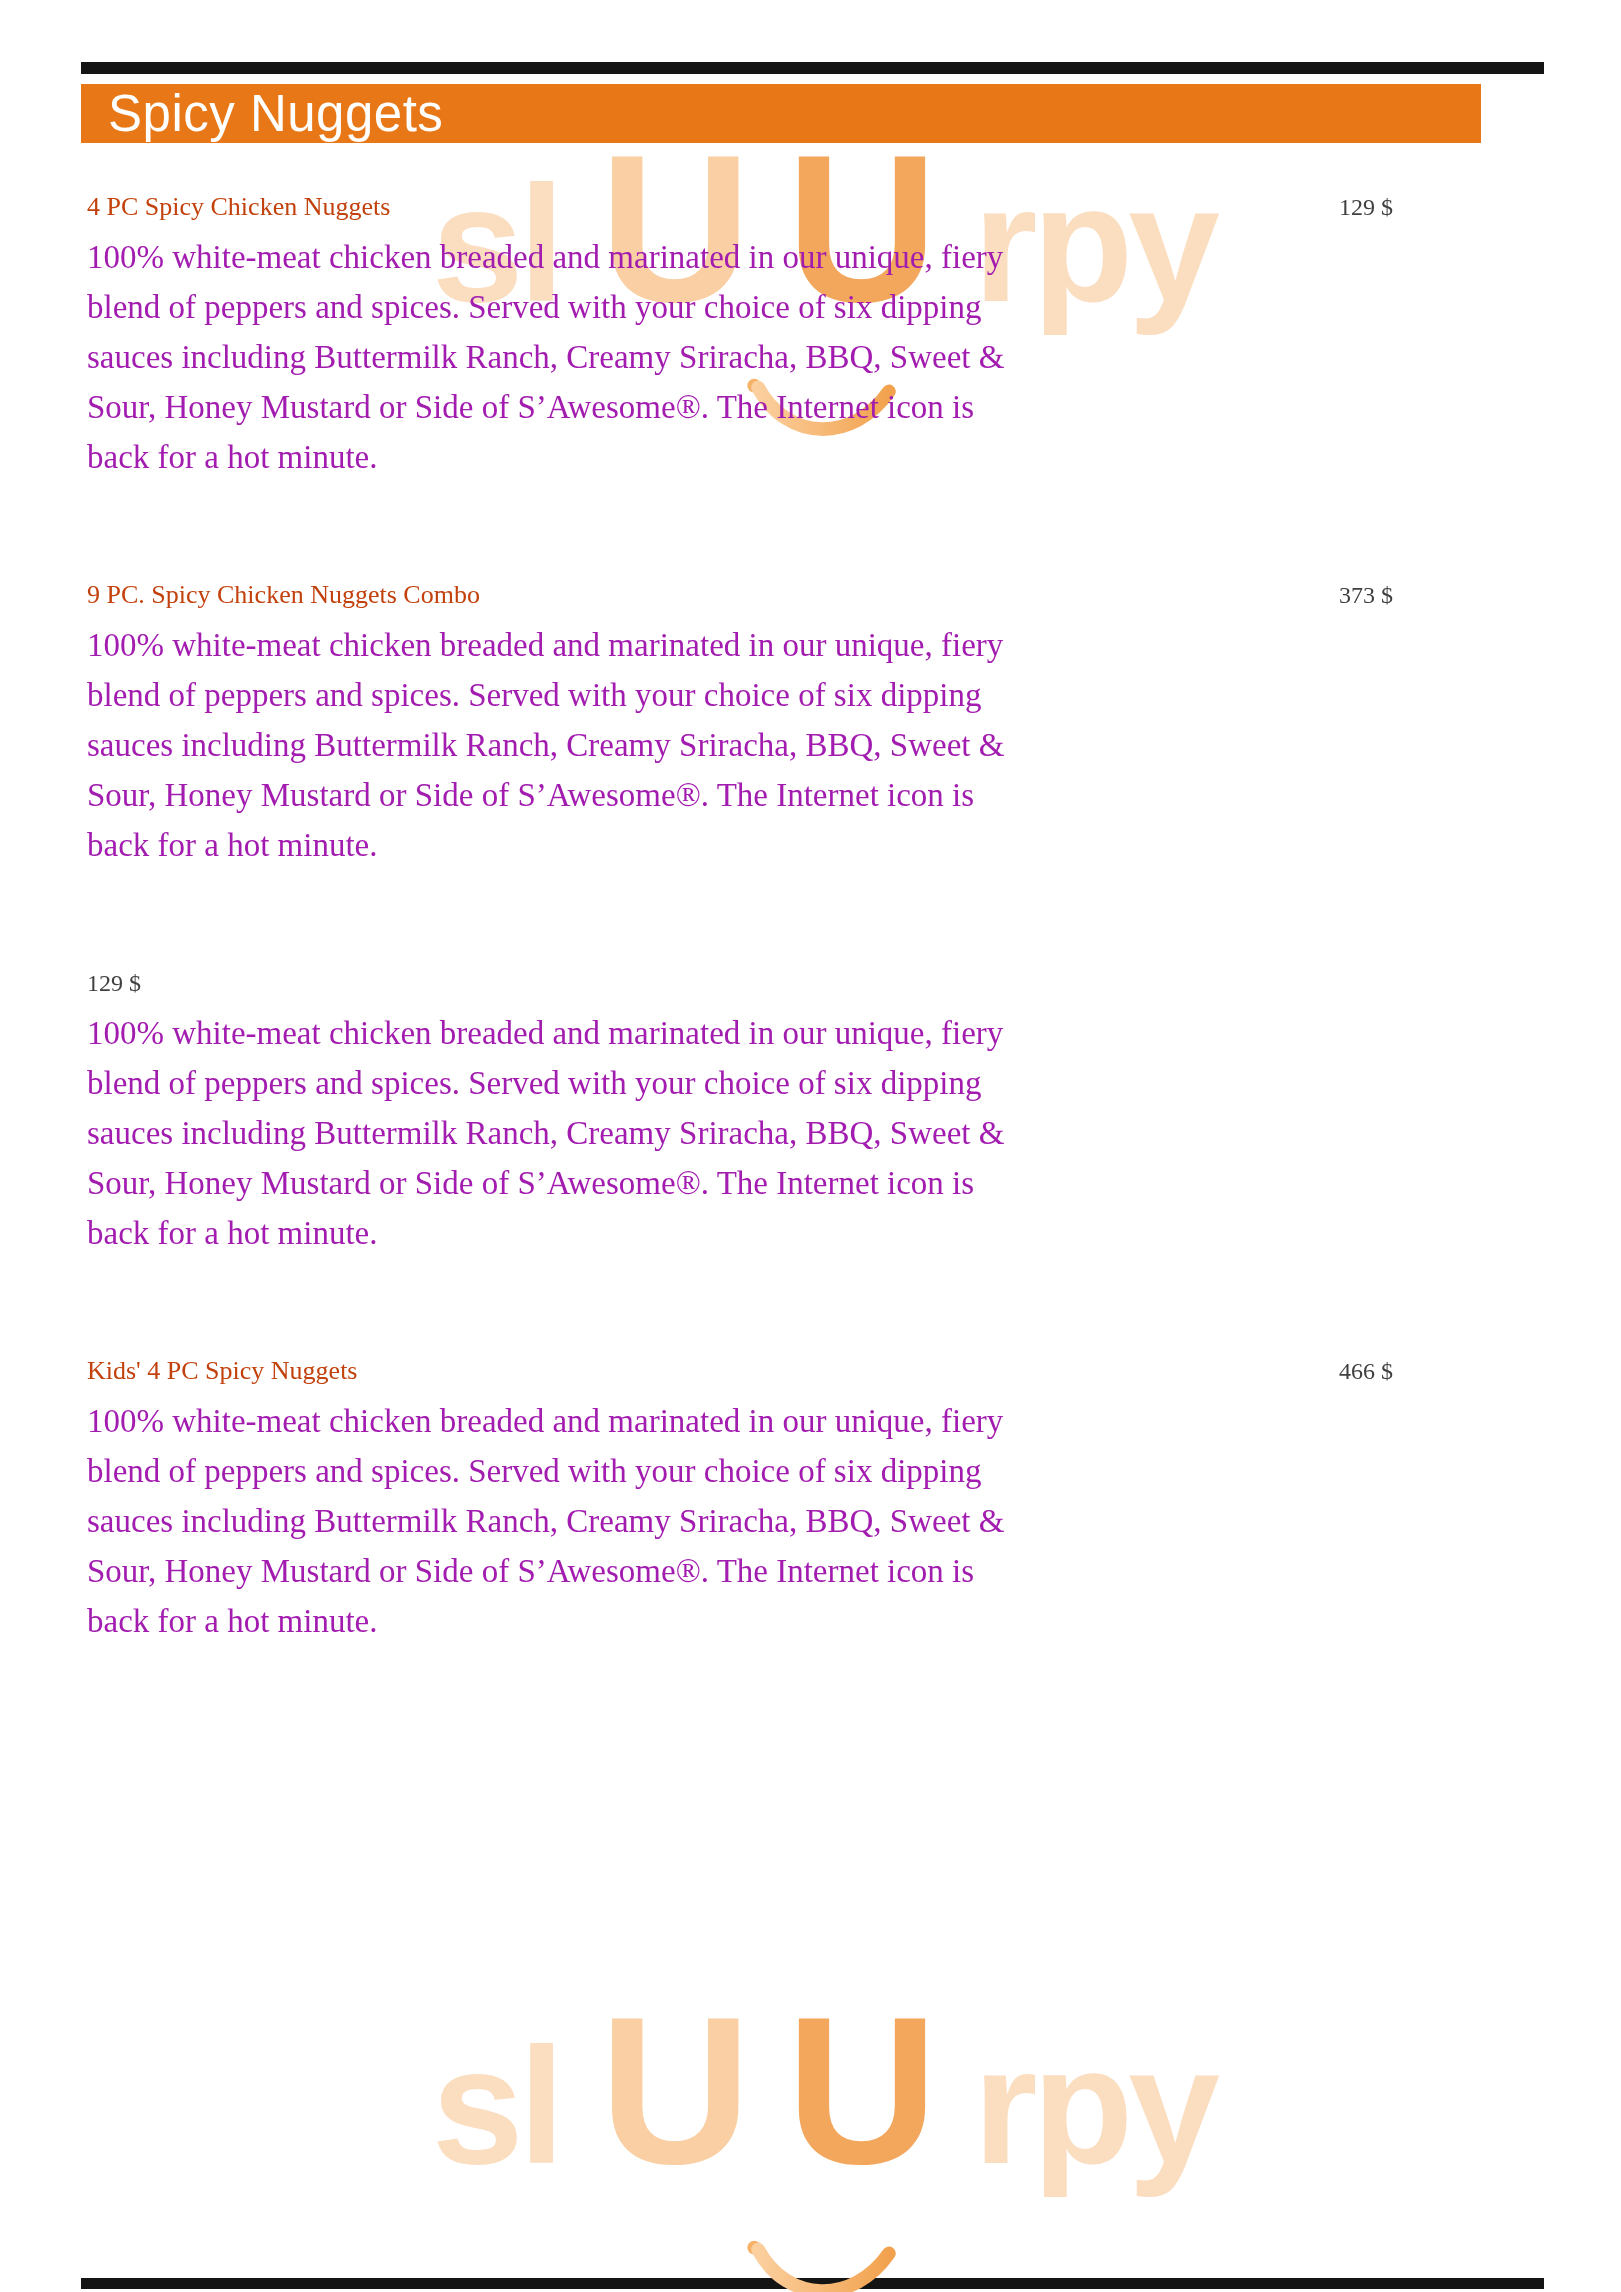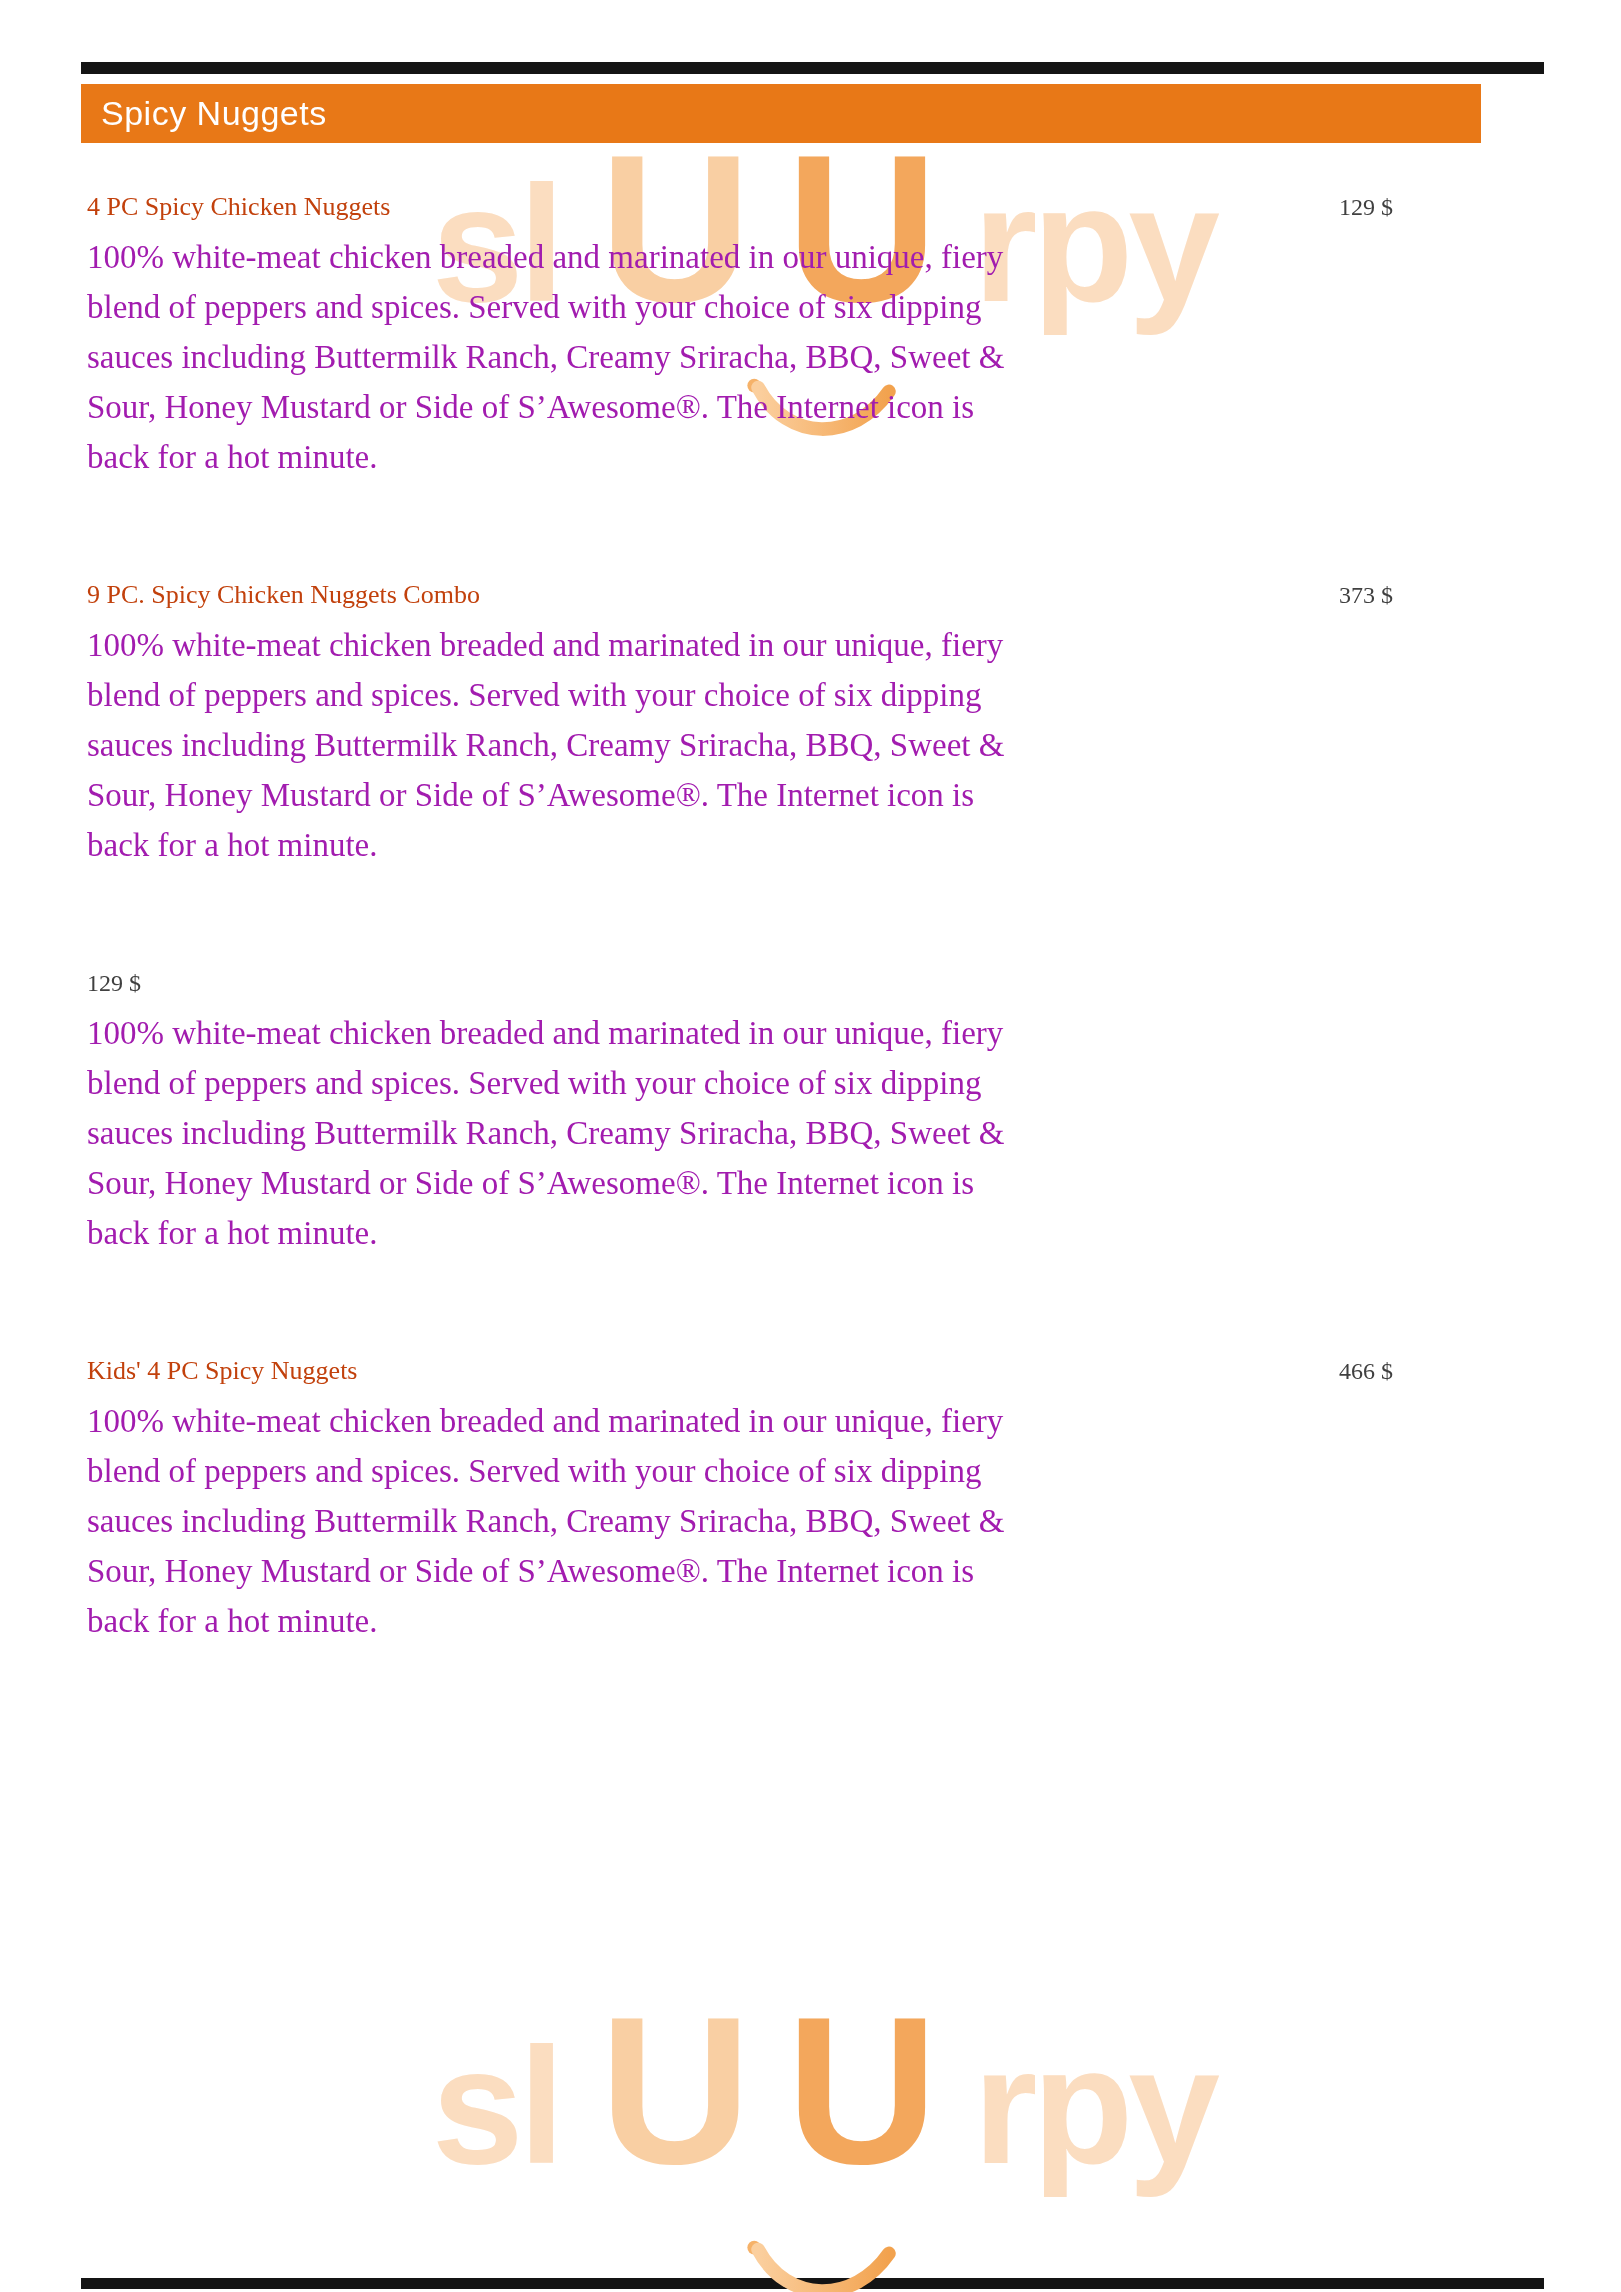--- a/index.html
+++ b/index.html
@@ -39,24 +39,24 @@
     position: absolute;
     left: 81px; top: 84px;
     width: 1400px; height: 59px;
     background: #E87817;
     z-index: 2;
   }
   .section-title {
     position: relative;
     z-index: 10;
     display: block;
-    padding-left: 20px;
+    padding-left: 27px;
     color: #ffffff;
     font-family: "Liberation Sans", sans-serif;
-    font-size: 34px;
+    font-size: 51px;
     font-weight: 400;
     line-height: 59px;
     letter-spacing: 0.5px;
   }
 
   
   .watermark {
     position: absolute;
     z-index: 5;
     width: 823px;

